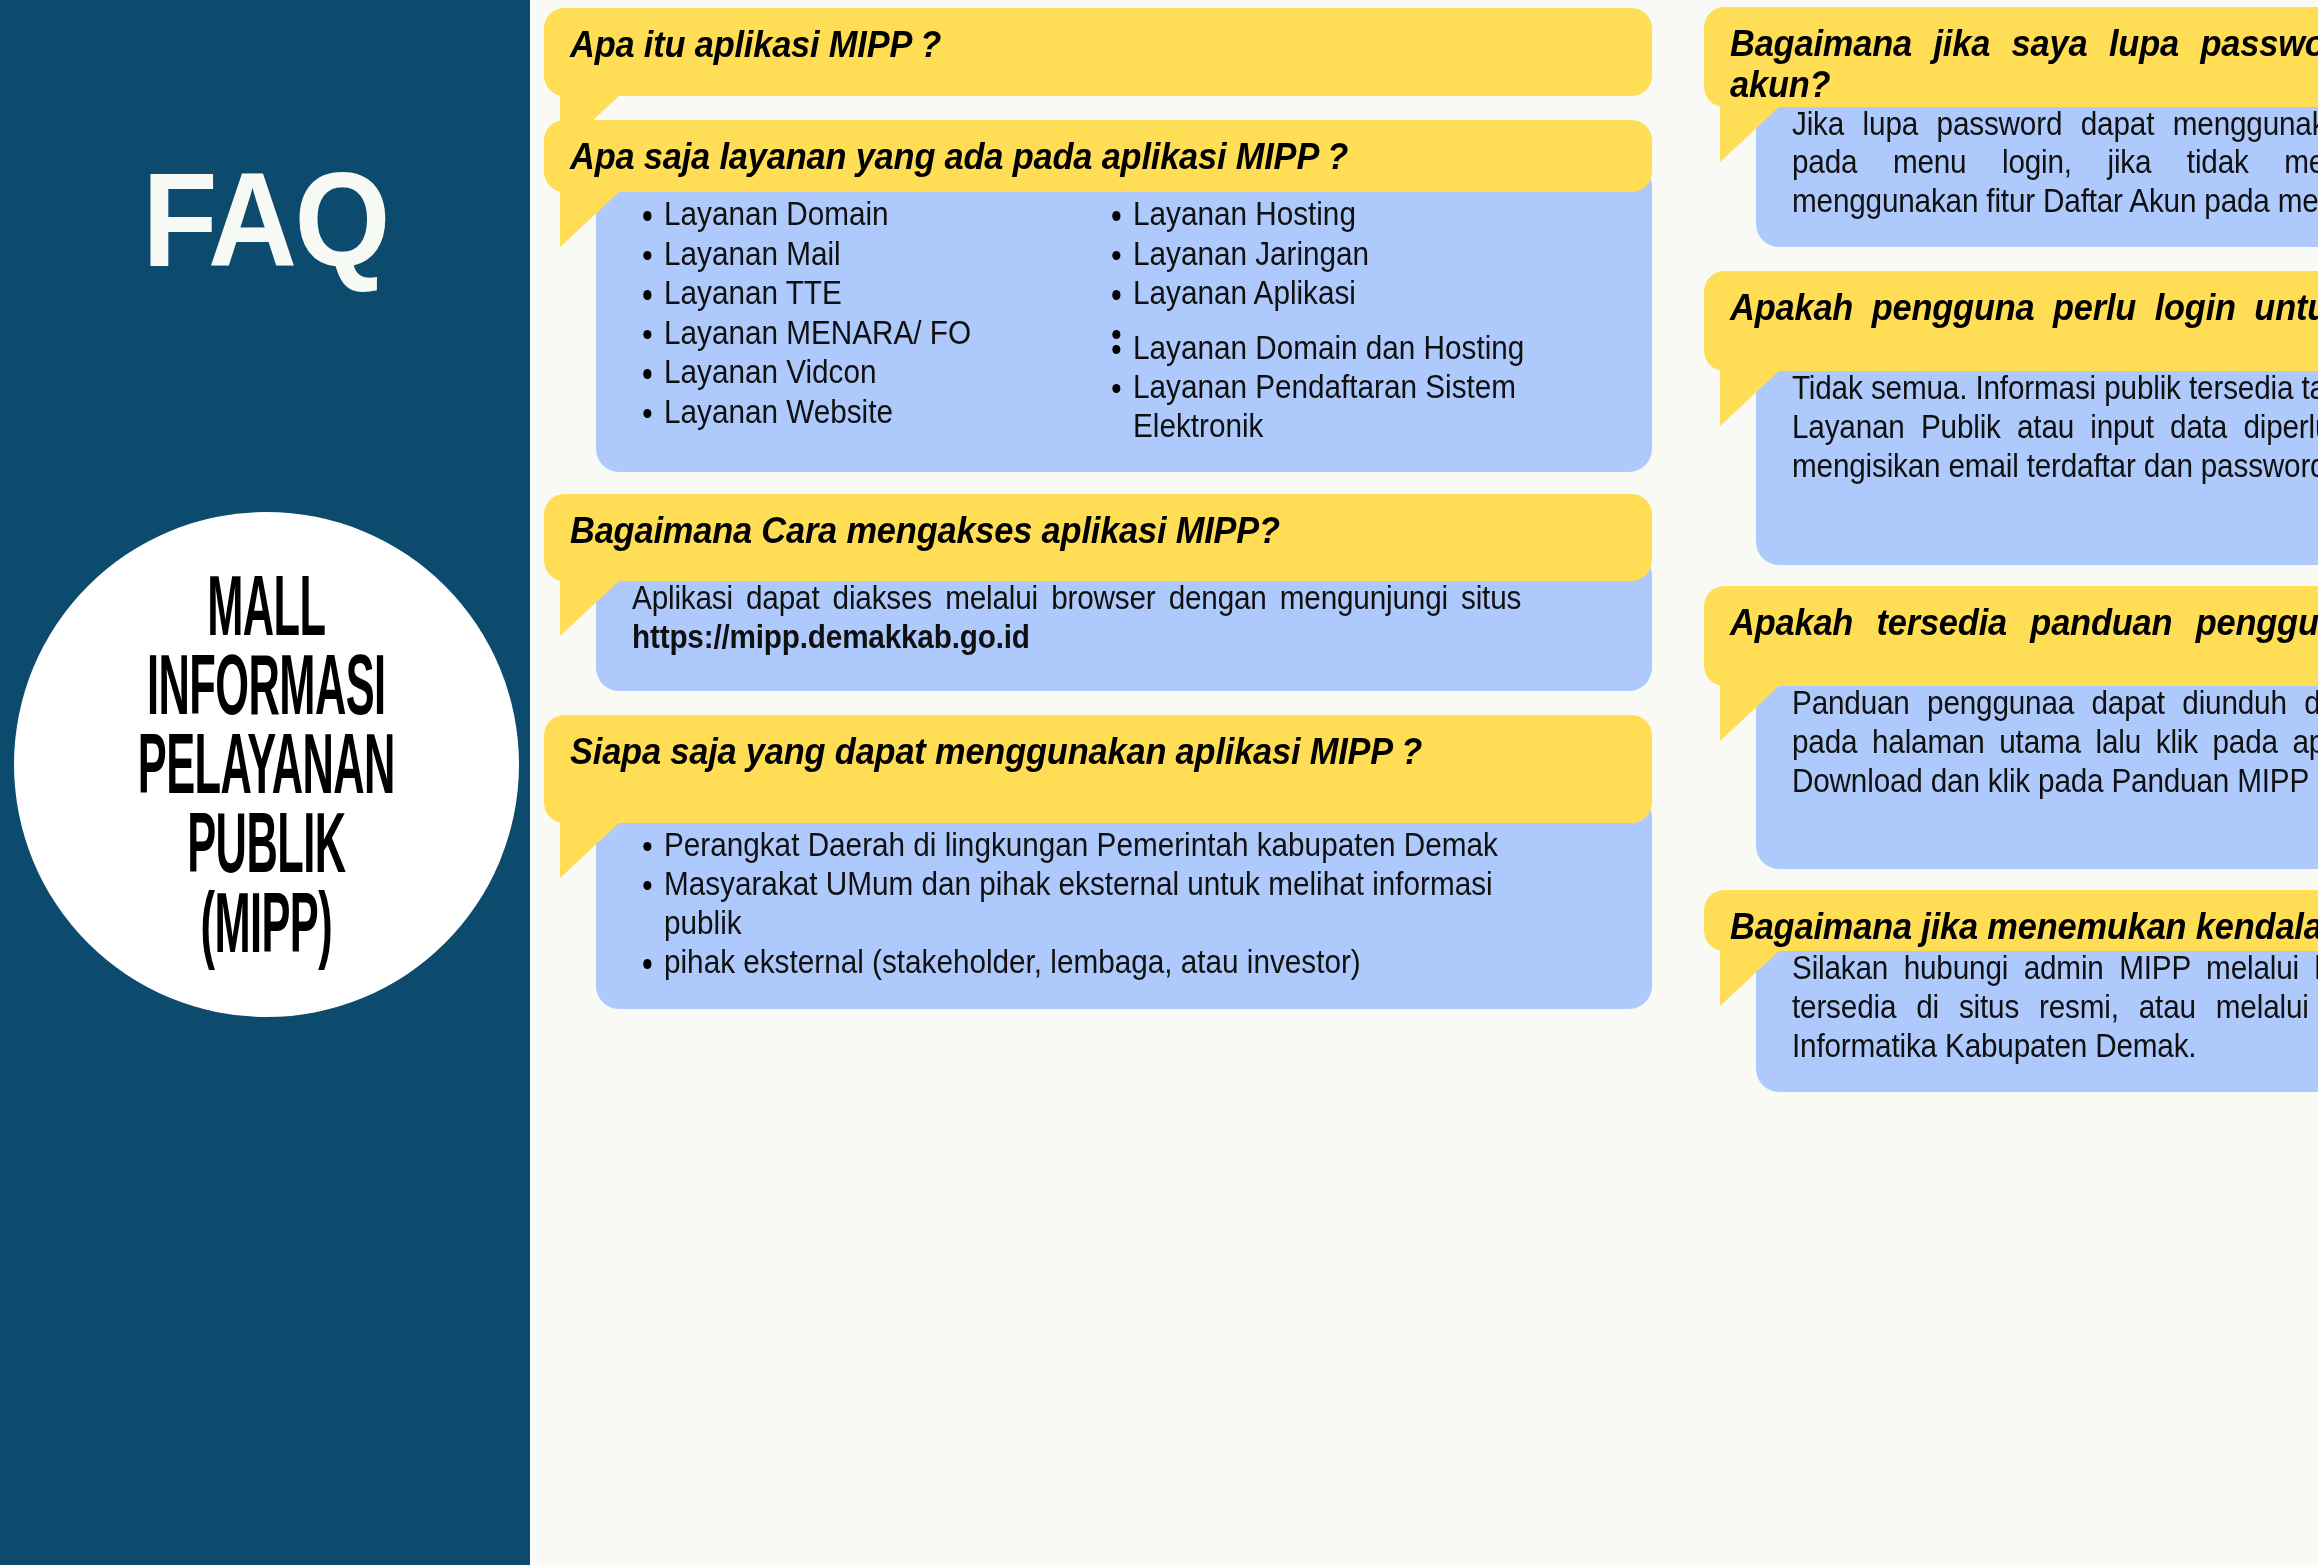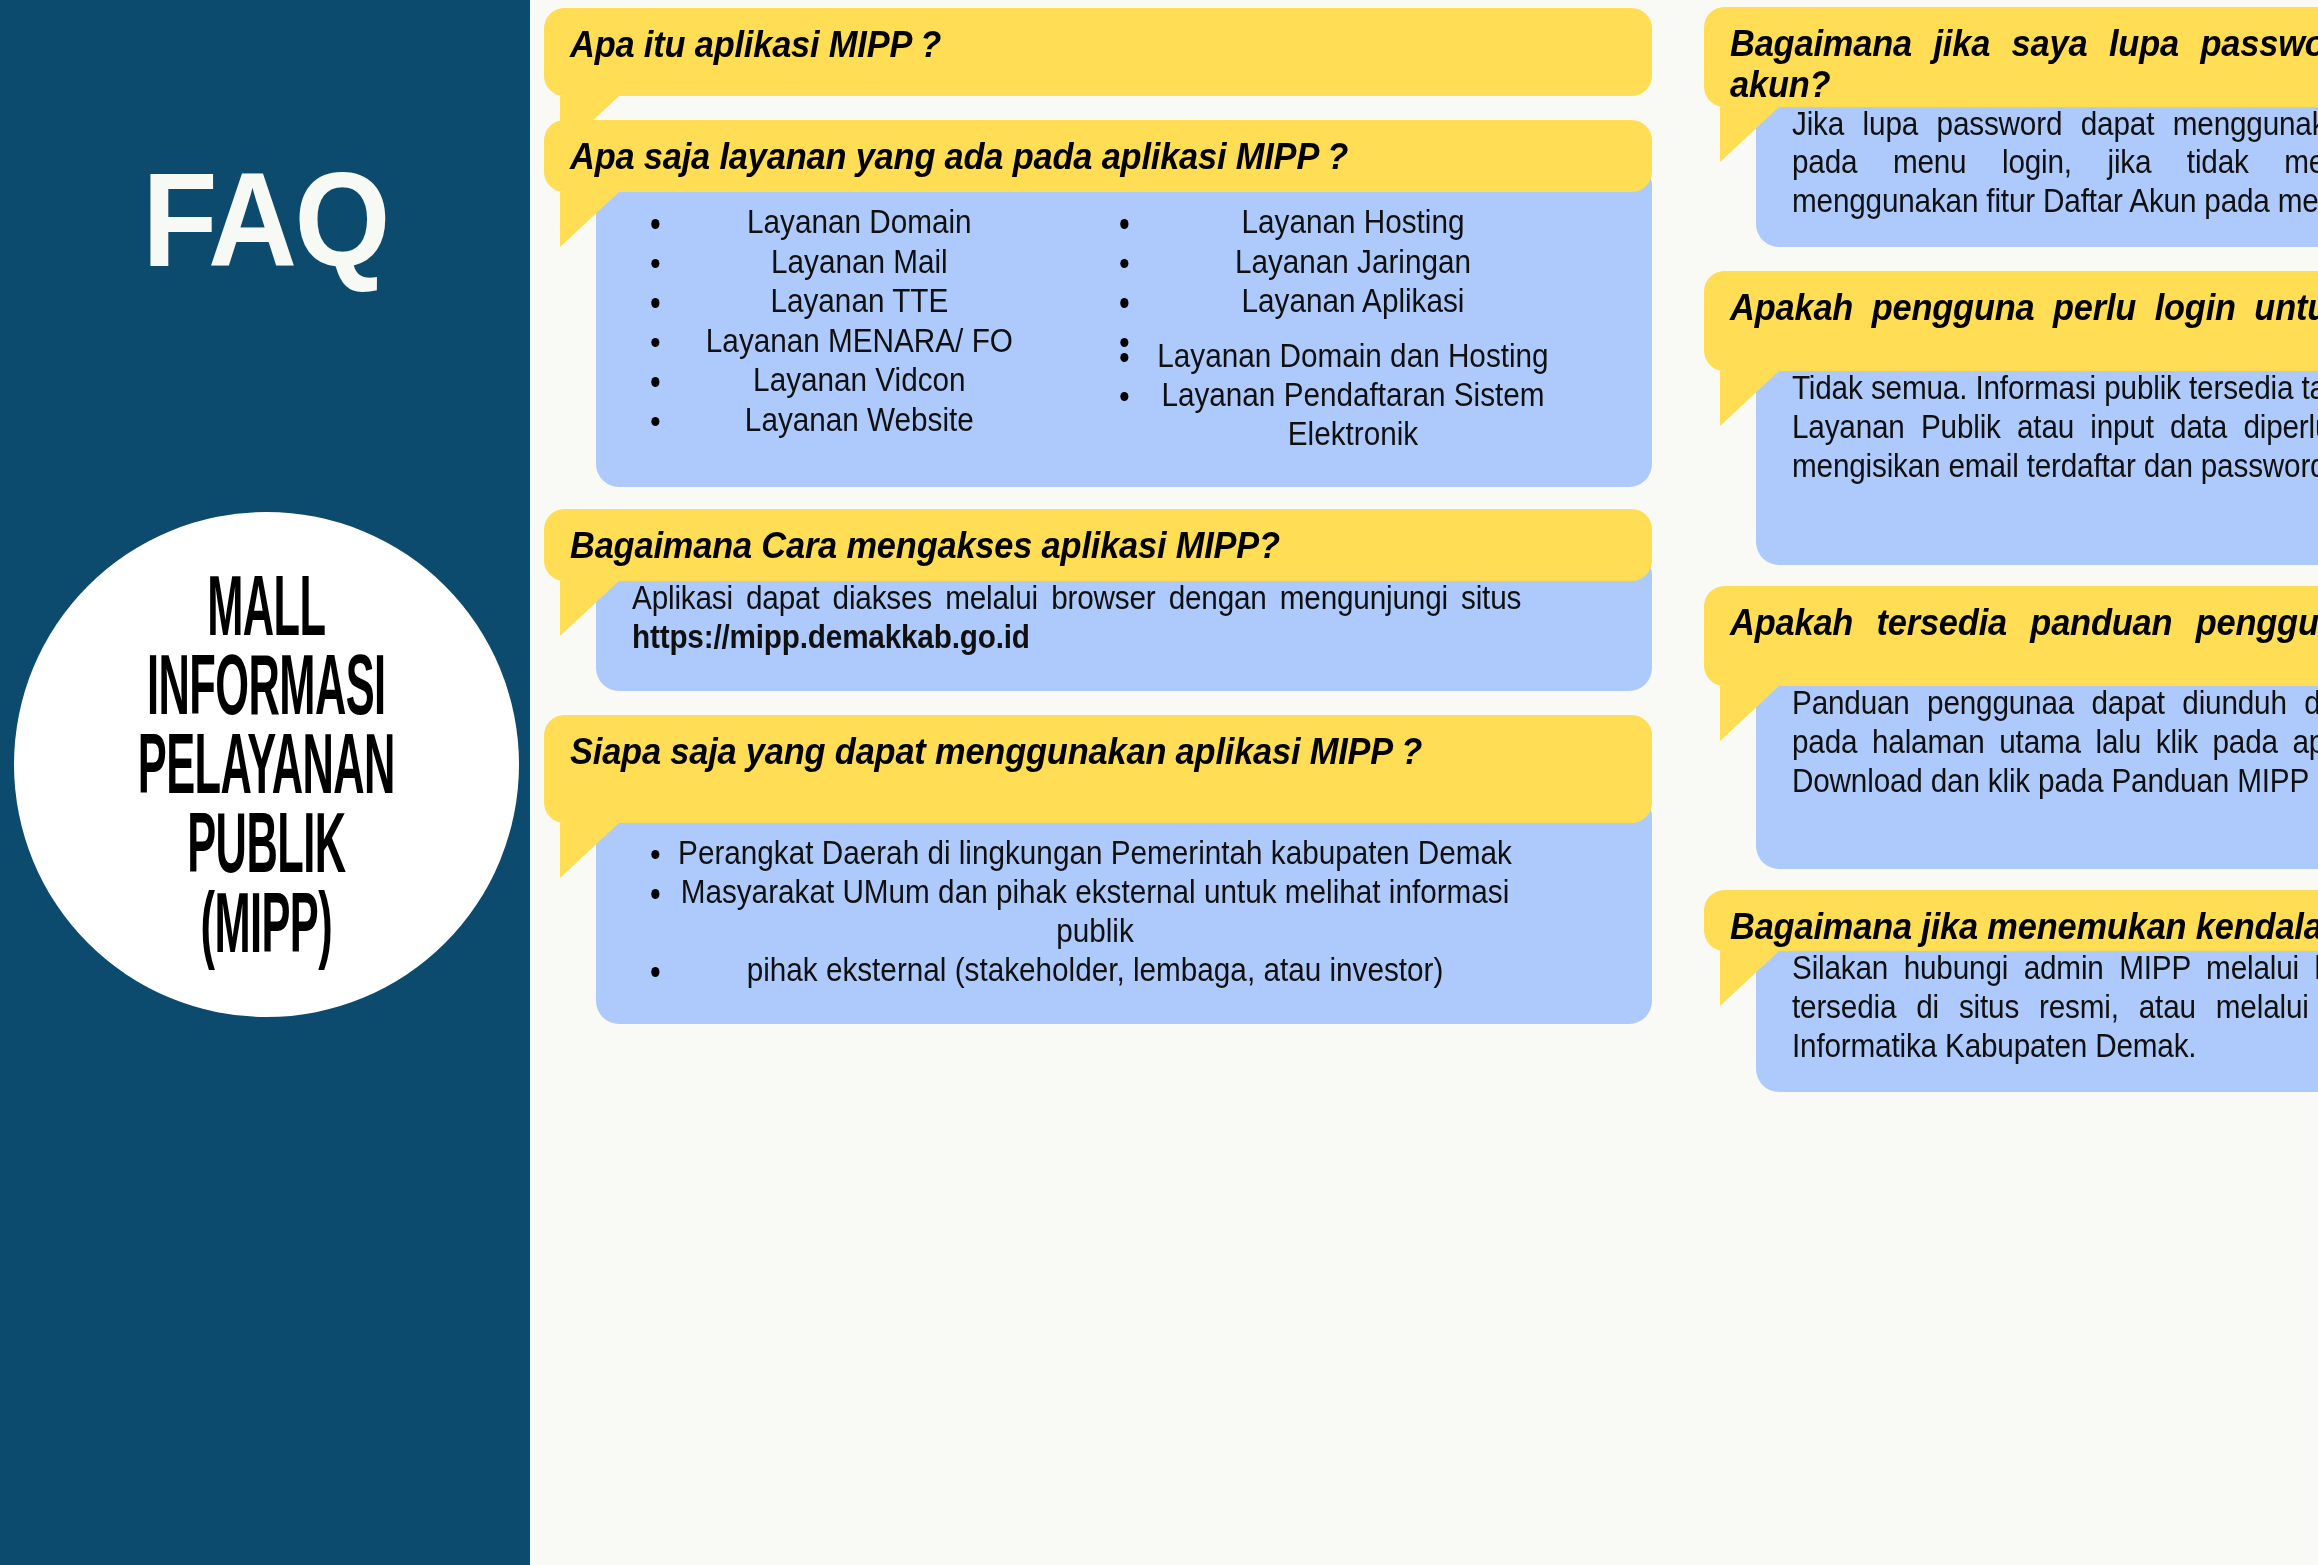--- a/index.html
+++ b/index.html
@@ -132,24 +132,23 @@
     text-align: justify;
     text-align-last: left;
     transform: scaleX(0.9);
     transform-origin: 0 50%;
     letter-spacing: -0.2px;
   }
   .a-text b { font-weight: bold; }
 
   
   ul.bullets {
-    margin: 8px;
+    margin: 0;
     padding: 0 0 0 32px;
     list-style: none;
-    text-align: center;
   }
   ul.bullets li {
     position: relative;
     font-family: "Liberation Sans", sans-serif;
     font-size: 33px;
     line-height: 1.17;
     color: #101010;
     margin-bottom: 0.9px;
     transform: scaleX(0.9);
     transform-origin: 0 50%;
@@ -223,21 +222,21 @@
               <li class="gap-row" style="list-style:none;"></li>
               <li>Layanan Domain dan Hosting</li>
               <li>Layanan Pendaftaran Sistem Elektronik</li>
             </ul>
           </div>
         </div>
       </div>
     </div>
 
     <div class="faq-item" style="margin-top:21.3px;">
-      <div class="q-bubble" style="height:72px;">
+      <div class="q-bubble" style="height:87px;">
         <div class="q-text">Bagaimana Cara mengakses aplikasi MIPP?</div>
       </div>
       <div class="a-card" style="min-height:139px;">
         <div class="a-text">
           <span>Aplikasi dapat diakses melalui browser dengan mengunjungi situs </span><b>https://mipp.demakkab.go.id</b>
         </div>
       </div>
     </div>
 
     <div class="faq-item" style="margin-top:24px;">

